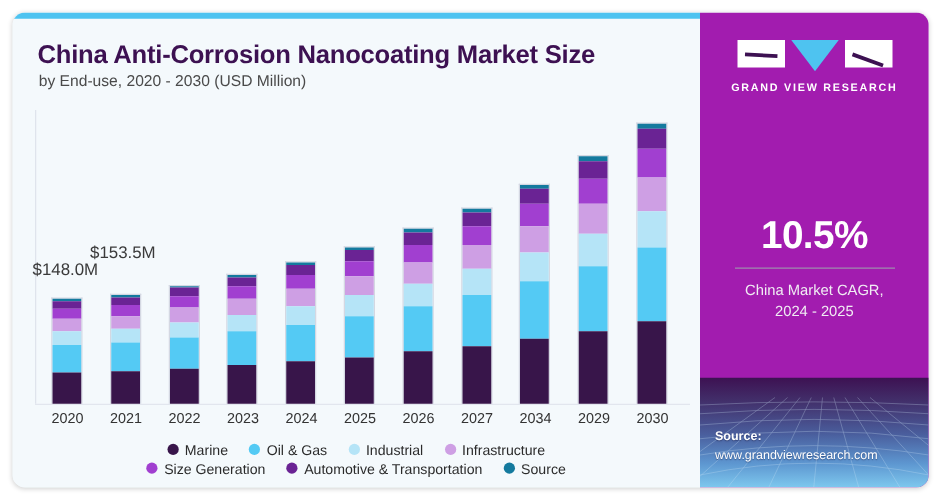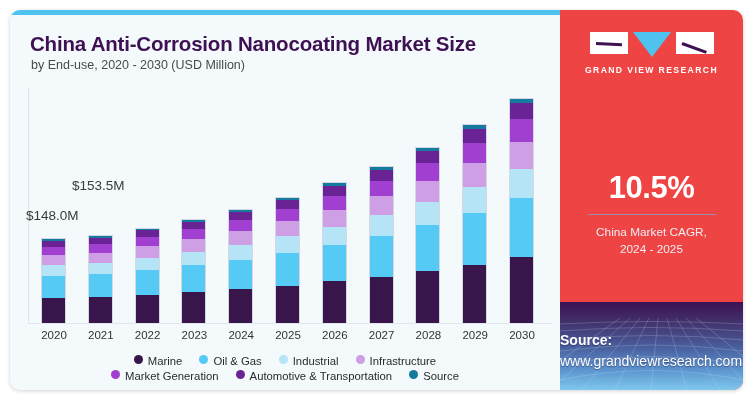--- a/index.html
+++ b/index.html
@@ -73,21 +73,21 @@
     display:flex; justify-content:center; align-items:center;
     gap:17px; margin-top:3px;
   }
   .legitem { display:flex; gap:5px; }
   .dot { width:9px; height:9px; border-radius:50%; display:inline-block; }
   .legtxt { font-size:11.3px; color:#2b2b2b; white-space:nowrap; }
   
   .right {
     position:absolute; left:550px; top:0;
     width:183px; height:380px;
-    background:#ef4444;
+    background:#a21caf;
   }
   .logo {
     position:absolute; left:0; top:22px; width:183px;
     display:flex; flex-direction:column; align-items:center;
   }
   .logomark { display:flex; align-items:flex-start; gap:5px; }
   .gshape {
     width:38px; height:22px; background:#ffffff; position:relative;
   }
   .gshape::after{
@@ -121,22 +121,22 @@
   .source {
     position:absolute; left:0; bottom:0; width:183px; height:88px;
     overflow:hidden;
   }
   .meshbg {
     position:absolute; left:0; top:0; width:183px; height:88px;
     background:linear-gradient(180deg,#3d1152 0%,#42306b 22%,#4a5f9e 52%,#5d96d0 78%,#7ec8ee 100%);
   }
   .meshlines { position:absolute; left:0; top:0; }
   .srctxt {
-    position:absolute; left:0; bottom:18px;
-    font-size:14px; color:#ffffff; line-height:1.5;
+    position:absolute; left:12px; bottom:18px;
+    font-size:10px; color:#ffffff; line-height:1.5;
     text-shadow:0 1px 1px rgba(20,20,60,0.45);
   }
   .srctxt b { font-weight:bold; display:block; }
 </style>
 </head>
 <body>
 
 <div class="frame">
 
   <div class="left">
@@ -230,21 +230,21 @@
         <div class="xlabel" style="left: 349.6px;">2027</div>
         <div class="bar" title="2028: $310.2M" style="left: 405.4px;">
           <div class="seg" style="height: 51.9011px; background: rgb(56, 21, 74);"></div>
           <div class="seg" style="height: 45.9081px; background: rgb(84, 202, 244);"></div>
           <div class="seg" style="height: 23.0671px; background: rgb(181, 228, 247);"></div>
           <div class="seg" style="height: 21.371px; background: rgb(206, 159, 228);"></div>
           <div class="seg" style="height: 17.6961px; background: rgb(161, 63, 208);"></div>
           <div class="seg" style="height: 12.3816px; background: rgb(106, 35, 148);"></div>
           <div class="seg" style="height: 3.053px; background: rgb(20, 122, 158);"></div>
         </div>
-        <div class="xlabel" style="left: 396.4px;">2028</div>
+        <div class="xlabel" style="left: 396.4px;">2034</div>
         <div class="bar" title="2029: $350M" style="left: 452.2px;">
           <div class="seg" style="height: 58.3463px; background: rgb(56, 21, 74);"></div>
           <div class="seg" style="height: 51.788px; background: rgb(84, 202, 244);"></div>
           <div class="seg" style="height: 26.0636px; background: rgb(181, 228, 247);"></div>
           <div class="seg" style="height: 24.1413px; background: rgb(206, 159, 228);"></div>
           <div class="seg" style="height: 20.0141px; background: rgb(161, 63, 208);"></div>
           <div class="seg" style="height: 14.0212px; background: rgb(106, 35, 148);"></div>
           <div class="seg" style="height: 3.5053px; background: rgb(20, 122, 158);"></div>
         </div>
         <div class="xlabel" style="left: 443.2px;">2029</div>
@@ -252,21 +252,21 @@
           <div class="seg" style="height: 65.8657px; background: rgb(56, 21, 74);"></div>
           <div class="seg" style="height: 58.6855px; background: rgb(84, 202, 244);"></div>
           <div class="seg" style="height: 29.5689px; background: rgb(181, 228, 247);"></div>
           <div class="seg" style="height: 27.364px; background: rgb(206, 159, 228);"></div>
           <div class="seg" style="height: 22.6714px; background: rgb(161, 63, 208);"></div>
           <div class="seg" style="height: 15.8869px; background: rgb(106, 35, 148);"></div>
           <div class="seg" style="height: 3.9576px; background: rgb(20, 122, 158);"></div>
         </div>
         <div class="xlabel" style="left: 490px;">2030</div>
         <div class="vallabel" style="left: 16px; top: 198px;">$148.0M</div>
-        <div class="vallabel" style="left: 62px; top: 168px;">$153.5M</div>
+        <div class="vallabel" style="left: 62px; top: 184px;">$153.5M</div>
       </div>
 
     <div class="legend">
       <div class="legrow" id="legrow1">
           <div class="legitem">
             <span class="dot" style="background: rgb(56, 21, 74);"></span>
             <span class="legtxt">Marine</span>
           </div>
           <div class="legitem">
             <span class="dot" style="background: rgb(84, 202, 244);"></span>
@@ -277,21 +277,21 @@
             <span class="legtxt">Industrial</span>
           </div>
           <div class="legitem">
             <span class="dot" style="background: rgb(206, 159, 228);"></span>
             <span class="legtxt">Infrastructure</span>
           </div>
         </div>
       <div class="legrow" id="legrow2">
           <div class="legitem">
             <span class="dot" style="background: rgb(161, 63, 208);"></span>
-            <span class="legtxt">Market Generation</span>
+            <span class="legtxt">Size Generation</span>
           </div>
           <div class="legitem">
             <span class="dot" style="background: rgb(106, 35, 148);"></span>
             <span class="legtxt">Automotive &amp; Transportation</span>
           </div>
           <div class="legitem">
             <span class="dot" style="background: rgb(20, 122, 158);"></span>
             <span class="legtxt">Source</span>
           </div>
         </div>

